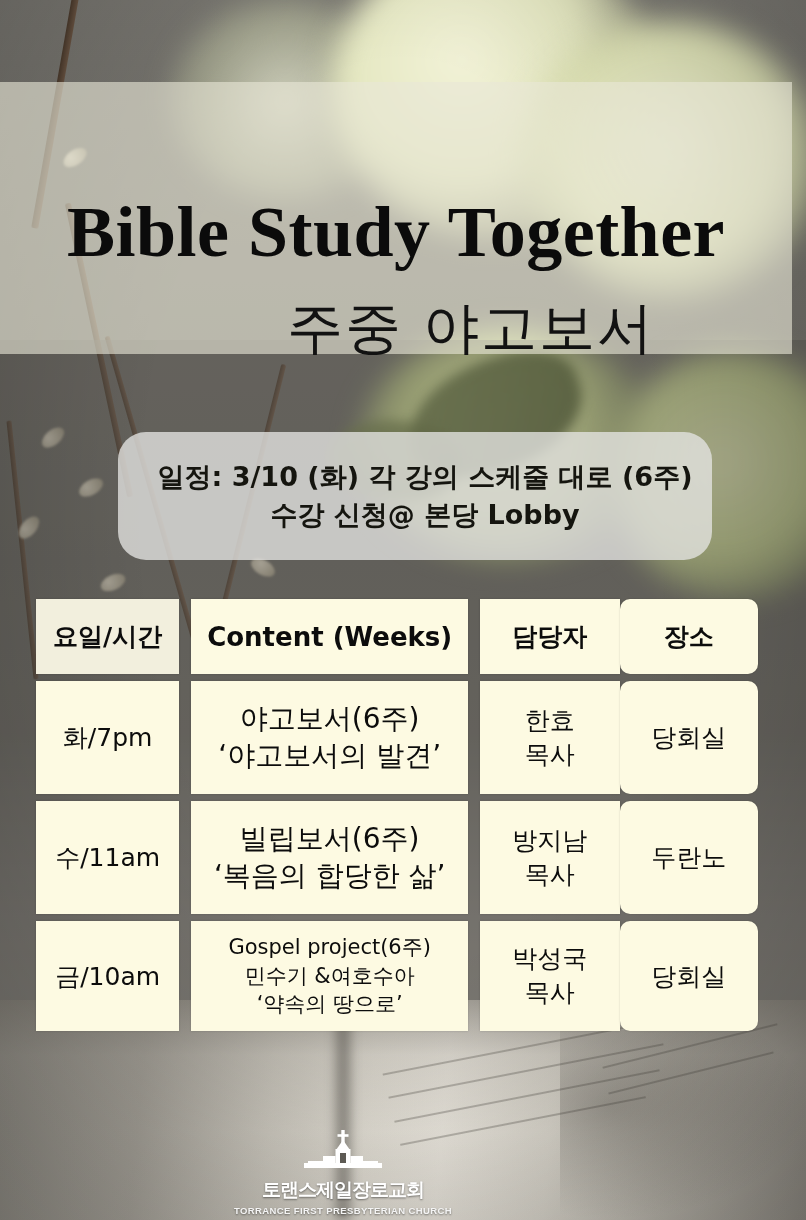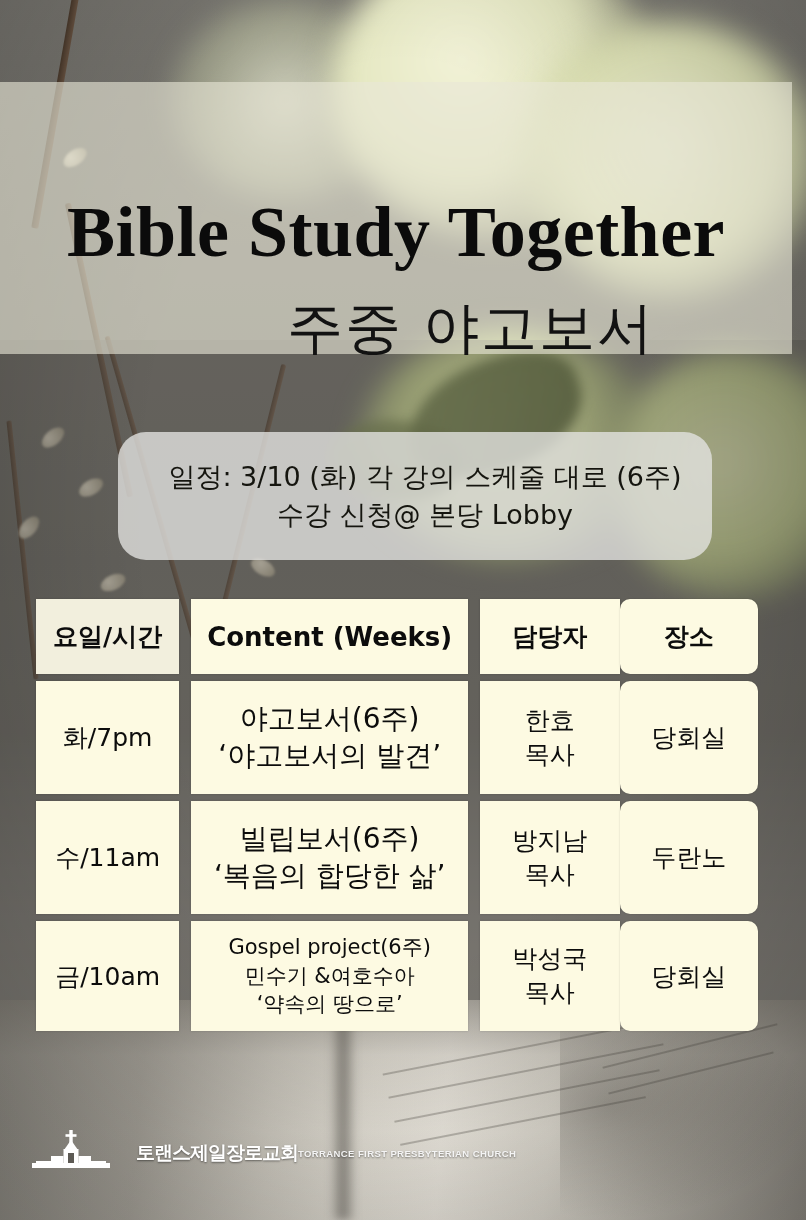--- a/index.html
+++ b/index.html
@@ -60,21 +60,21 @@
   }
 
   
   .info-box{
     position:absolute;left:118px;top:432px;width:594px;height:128px;
     background:rgba(228,228,226,.78);border-radius:28px;
     display:flex;flex-direction:column;align-items:center;justify-content:center;
   }
   .info-line{
     font-family:"DejaVu Sans","Liberation Sans",sans-serif;
-    font-weight:400;font-size:27px;color:#15150f;line-height:1.42;white-space:nowrap;margin-left:20px;
+    font-weight:700;font-size:27px;color:#15150f;line-height:1.42;white-space:nowrap;margin-left:20px;
   }
 
   
   .table{position:absolute;left:36px;top:599px;width:722px;}
   .trow{display:flex;margin-bottom:7px;}
   .tcell{
     background:#fdfae2;color:#0c0c0c;display:flex;flex-direction:column;
     align-items:center;justify-content:center;text-align:right;
     font-family:"DejaVu Sans","Liberation Sans",sans-serif;
     box-shadow:0 0 2px rgba(0,0,0,.18);
@@ -87,22 +87,22 @@
   .hrow .c1{background:#f2efdd;}
   .hrow .c2{font-family:"DejaVu Sans","Liberation Sans",sans-serif;font-size:26px;}
   .drow .tcell{height:113px;font-size:25px;font-weight:400;}
   .drow .c2{font-size:28px;line-height:1.32;}
   .drow .c3{line-height:1.36;}
   .r3 .tcell{height:110px;}
   .r3 .c2{font-size:21px;line-height:1.38;}
   .cell-line{display:block;}
 
   
-  .logo{position:absolute;left:6px;top:1128px;width:654px;display:flex;
-        flex-direction:row;align-items:center;}
+  .logo{position:absolute;left:16px;top:1128px;width:654px;display:flex;
+        flex-direction:column;align-items:center;}
   .logo-mark{width:130px;height:48px;}
   .logo-ko{
     font-family:"DejaVu Sans","Liberation Sans",sans-serif;
     font-weight:700;font-size:19px;color:#ffffff;letter-spacing:-1px;margin-top:1px;
     text-shadow:0 1px 2px rgba(0,0,0,.45);
   }
   .logo-en{
     font-family:"Liberation Sans","DejaVu Sans",sans-serif;
     font-weight:700;font-size:9.5px;color:#f4f4f4;letter-spacing:.4px;margin-top:2px;
     text-shadow:0 1px 2px rgba(0,0,0,.45);

